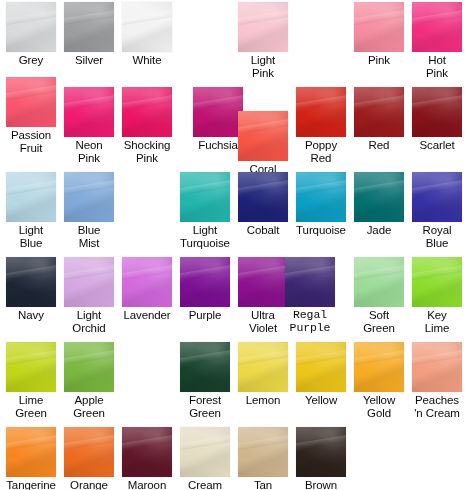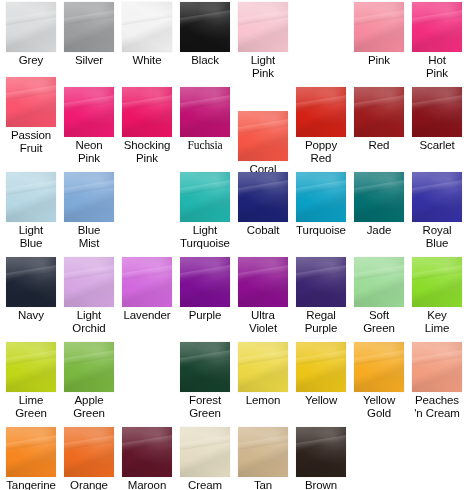--- a/index.html
+++ b/index.html
@@ -105,28 +105,20 @@
       <div class="swatch-label">Silver</div>
     </div>
     <div class="swatch-cell" style="left: 118px; top: 2px;">
       <div class="swatch-chip" title="White" style="background: rgb(242, 242, 242);">
         <div class="sheen-a"></div>
         <div class="sheen-b"></div>
         <div class="fold"></div>
       </div>
       <div class="swatch-label">White</div>
     </div>
-    <div class="swatch-cell" style="left: 176px; top: 2px;">
-      <div class="swatch-chip" title="Black" style="background: rgb(19, 19, 19);">
-        <div class="sheen-a"></div>
-        <div class="sheen-b"></div>
-        <div class="fold"></div>
-      </div>
-      <div class="swatch-label">Black</div>
-    </div>
     <div class="swatch-cell" style="left: 234px; top: 2px;">
       <div class="swatch-chip" title="Light Pink" style="background: rgb(247, 196, 207);">
         <div class="sheen-a"></div>
         <div class="sheen-b"></div>
         <div class="fold"></div>
       </div>
       <div class="swatch-label">Light
 Pink</div>
     </div>
     <div class="swatch-cell" style="left: 350px; top: 2px;">
@@ -166,21 +158,21 @@
     </div>
     <div class="swatch-cell" style="left: 118px; top: 87px;">
       <div class="swatch-chip" title="Shocking Pink" style="background: rgb(236, 20, 101);">
         <div class="sheen-a"></div>
         <div class="sheen-b"></div>
         <div class="fold"></div>
       </div>
       <div class="swatch-label">Shocking
 Pink</div>
     </div>
-    <div class="swatch-cell" style="left: 176px; top: 87px; font-family: Liberation Serif, serif;">
+    <div class="swatch-cell" style="left: 189px; top: 87px;">
       <div class="swatch-chip" title="Fuchsia" style="background: rgb(191, 17, 114);">
         <div class="sheen-a"></div>
         <div class="sheen-b"></div>
         <div class="fold"></div>
       </div>
       <div class="swatch-label">Fuchsia</div>
     </div>
     <div class="swatch-cell" style="left: 234px; top: 87px; margin-top: 24px;">
       <div class="swatch-chip" title="Coral" style="background: rgb(245, 85, 69);">
         <div class="sheen-a"></div>
@@ -309,21 +301,21 @@
     </div>
     <div class="swatch-cell" style="left: 234px; top: 257px;">
       <div class="swatch-chip" title="Ultra Violet" style="background: rgb(140, 15, 143);">
         <div class="sheen-a"></div>
         <div class="sheen-b"></div>
         <div class="fold"></div>
       </div>
       <div class="swatch-label">Ultra
 Violet</div>
     </div>
-    <div class="swatch-cell" style="left: 292px; top: 257px;">
+    <div class="swatch-cell" style="left: 281px; top: 257px; font-family: Liberation Mono, monospace;">
       <div class="swatch-chip" title="Regal Purple" style="background: rgb(59, 37, 112);">
         <div class="sheen-a"></div>
         <div class="sheen-b"></div>
         <div class="fold"></div>
       </div>
       <div class="swatch-label">Regal
 Purple</div>
     </div>
     <div class="swatch-cell" style="left: 350px; top: 257px;">
       <div class="swatch-chip" title="Soft Green" style="background: rgb(155, 219, 151);">

